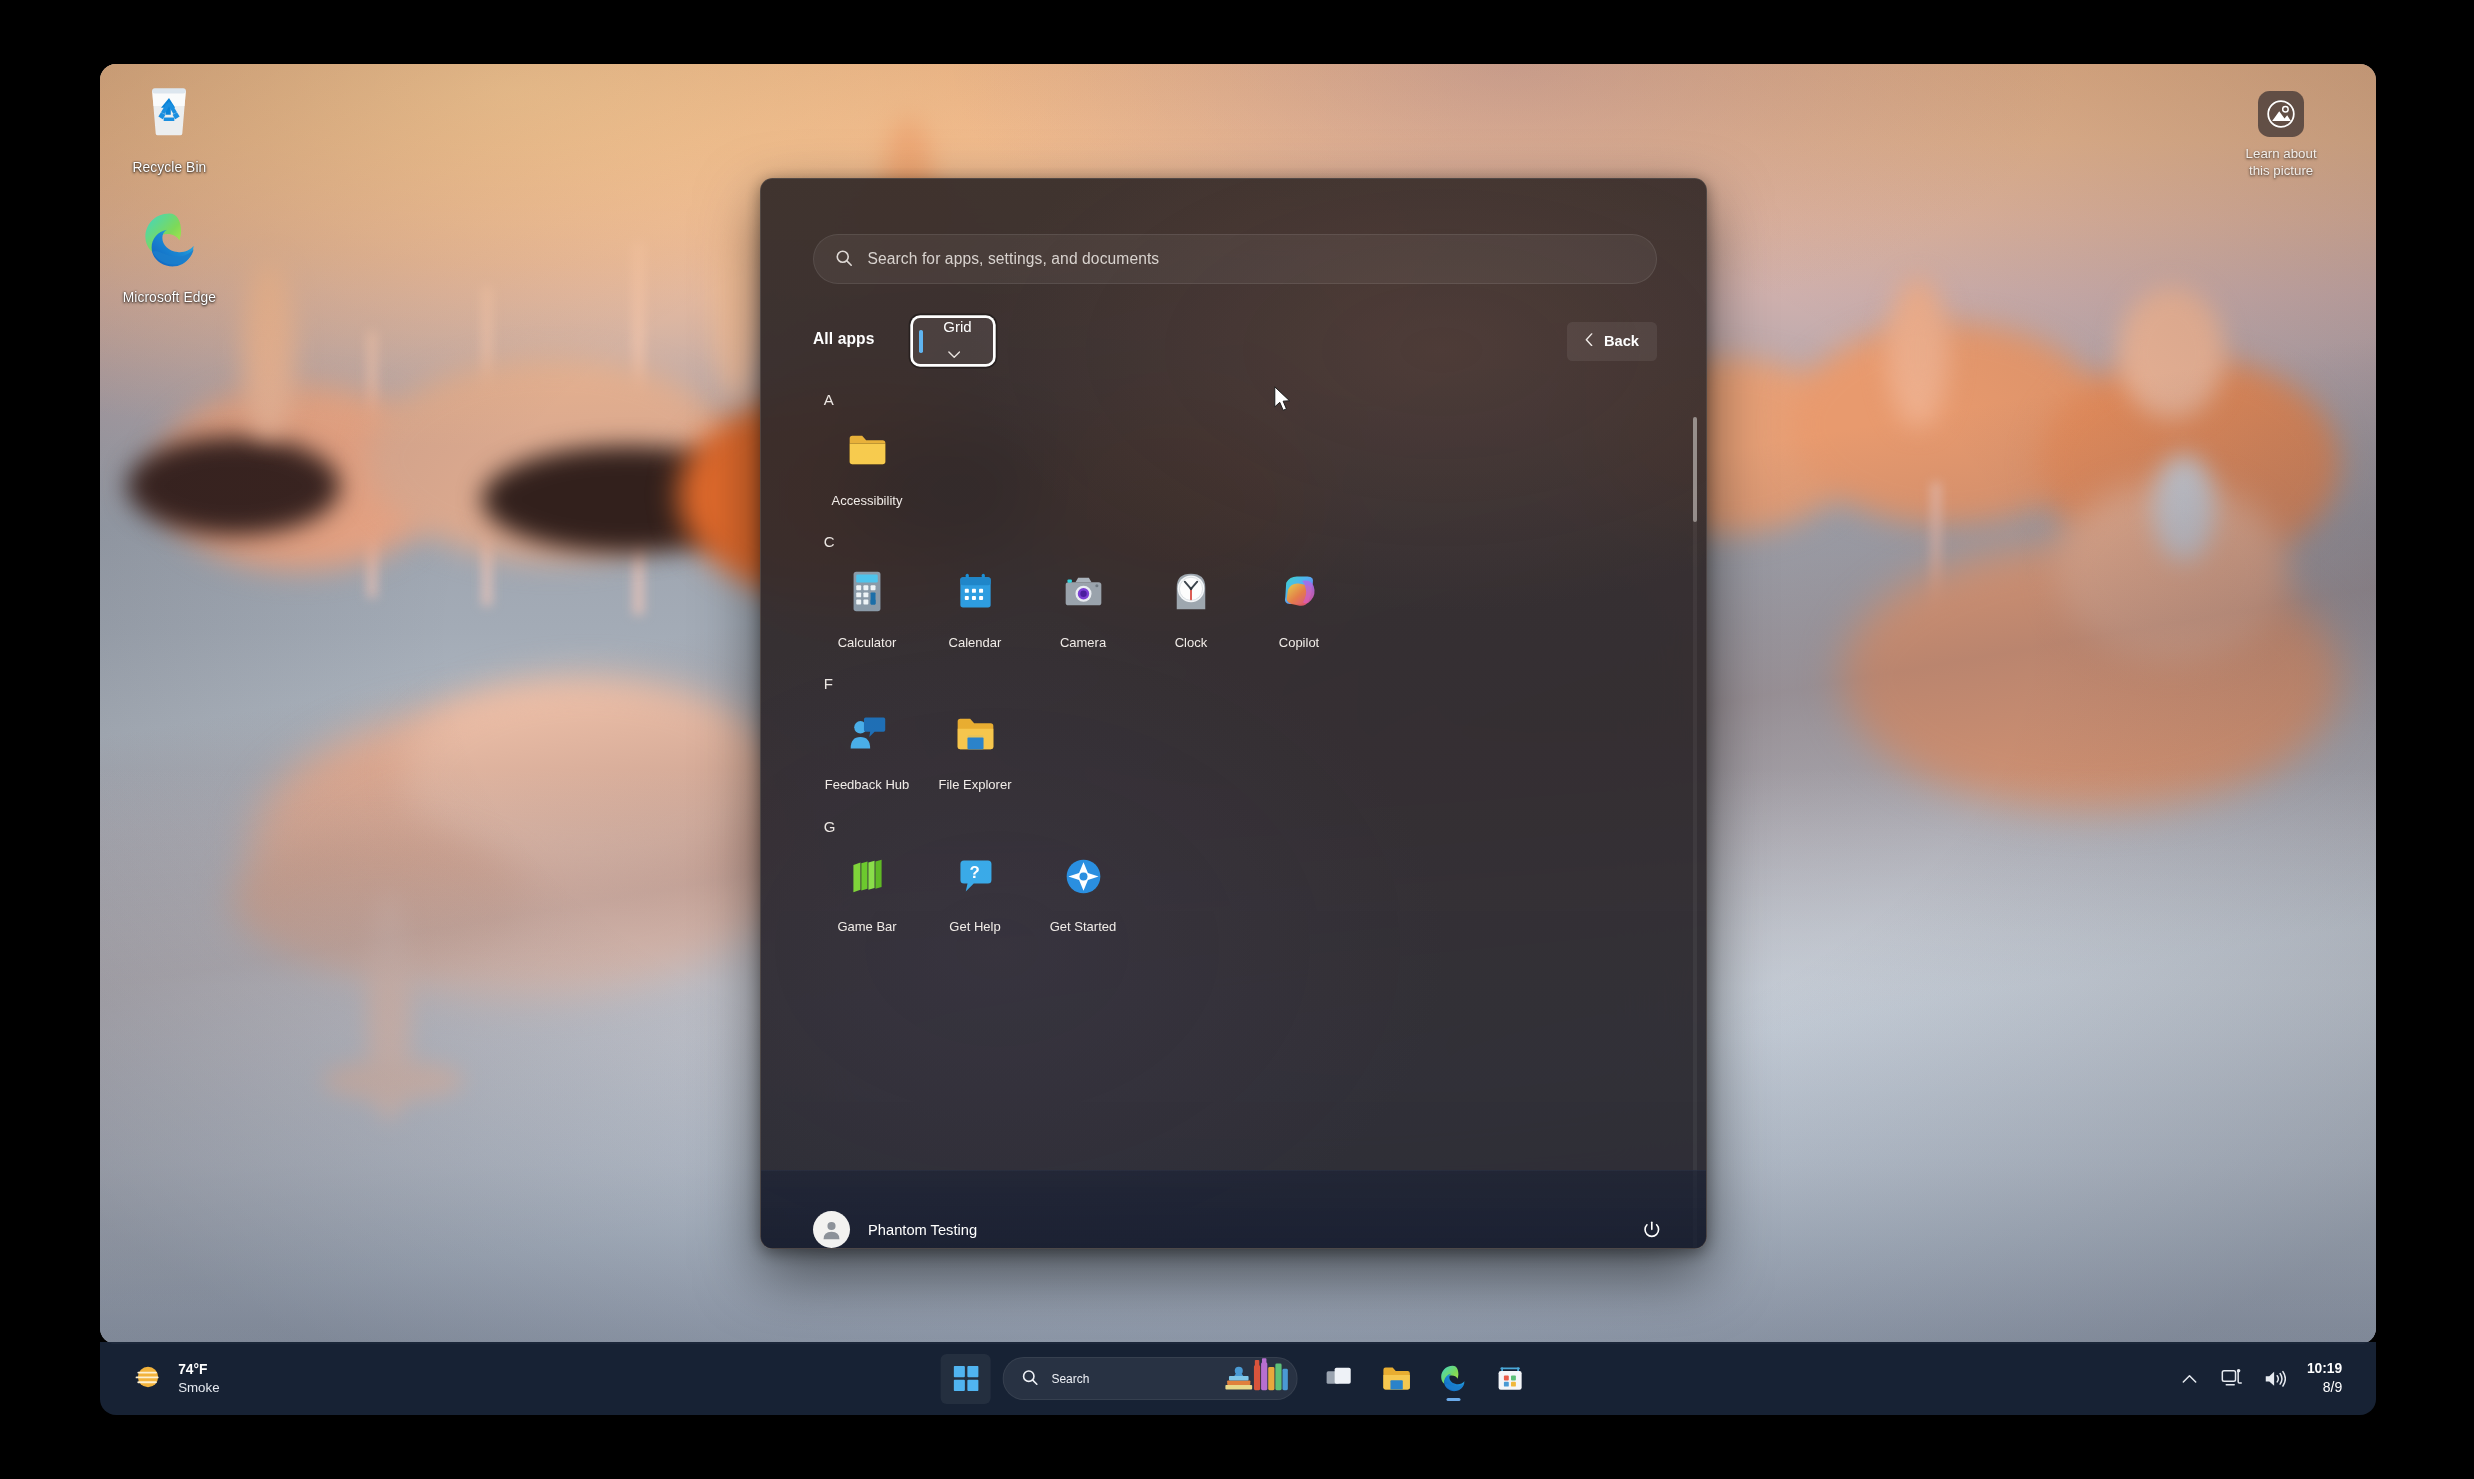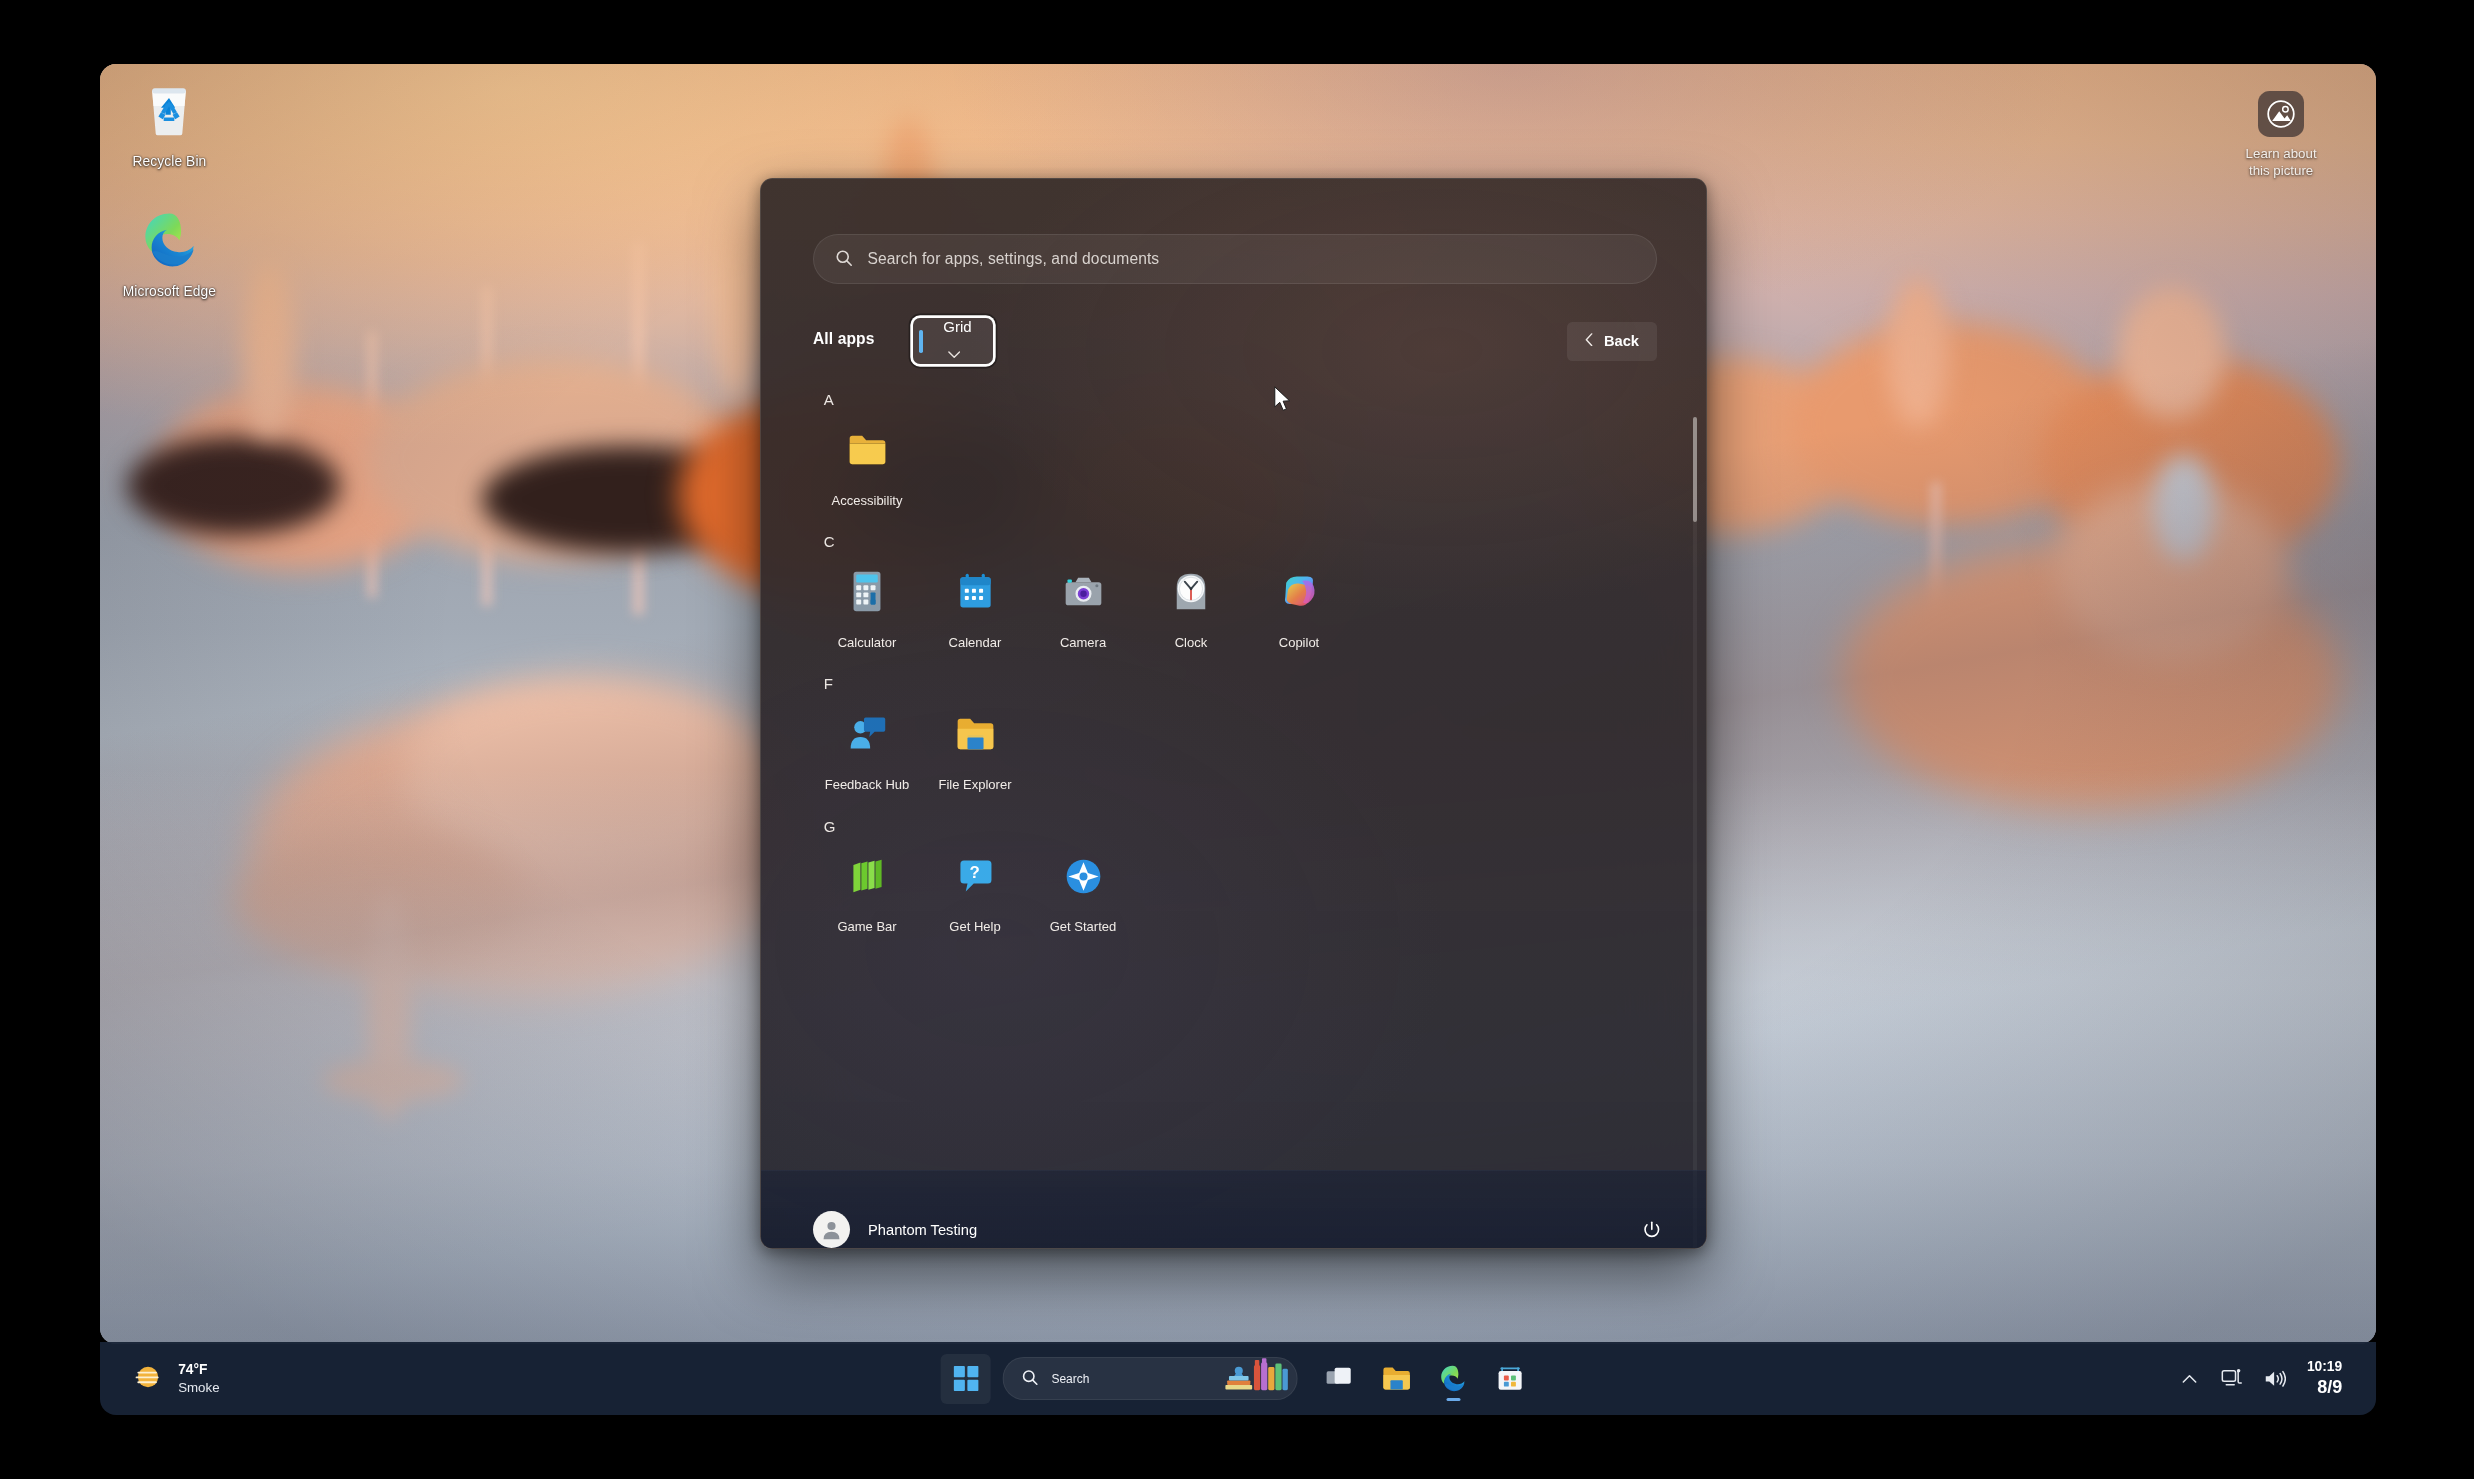--- a/index.html
+++ b/index.html
@@ -47,21 +47,21 @@
   .wp-vig {
     background:radial-gradient(ellipse 1511px 889px at 50% 45%, rgba(0,0,0,0) 52%, rgba(20,18,26,.22) 100%);
   }
 
   
   .desk-icon {
     position:absolute; width:114px; text-align:center; cursor:default;
   }
   .desk-icon .glyph { height:66px; display:flex; align-items:center; justify-content:center; }
   .desk-icon .lbl {
-    margin-top:12px; font-size:13.8px; color:#fff; line-height:1.22;
+    margin-top:18px; font-size:13.8px; color:#fff; line-height:1.22;
     text-shadow:0 0.9px 2.7px rgba(0,0,0,.85), 0 0 1.8px rgba(0,0,0,.7);
     letter-spacing:0.1px;
   }
 
   
   #learn-pic { position:absolute; right:28.4px; top:27px; width:133px; text-align:center; }
   #learn-pic .badge {
     width:46px;height:46px;margin:0 auto;border-radius:11.6px;
     background:rgba(58,48,48,.72);display:flex;align-items:center;justify-content:center;
   }
@@ -203,21 +203,21 @@
     position:absolute; bottom:2.7px; left:50%; transform:translateX(-50%);
     width:14.2px; height:2.7px; border-radius:1.8px; background:#6aa9e8;
   }
 
   #tb-right {
     position:absolute; right:19.6px; display:flex; align-items:center; gap:3.6px;
   }
   .tray-btn { width:39px;height:46px;display:flex;align-items:center;justify-content:center;border-radius:5.3px; }
   #tb-clock { text-align:right; padding:0 14.2px 0 9px; line-height:1.3; }
   #tb-clock .t { font-size:13.8px; color:#fff; font-weight:bold; }
-  #tb-clock .d { font-size:18px; color:#fff; font-weight:bold; }
+  #tb-clock .d { font-size:14px; color:#fff; font-weight:normal; }
 </style>
 </head>
 <body>
 
 <div id="screen">
 
   <div id="desktop">
     <div class="wp-layer wp-base"></div>
 
     <div class="wp-layer">

